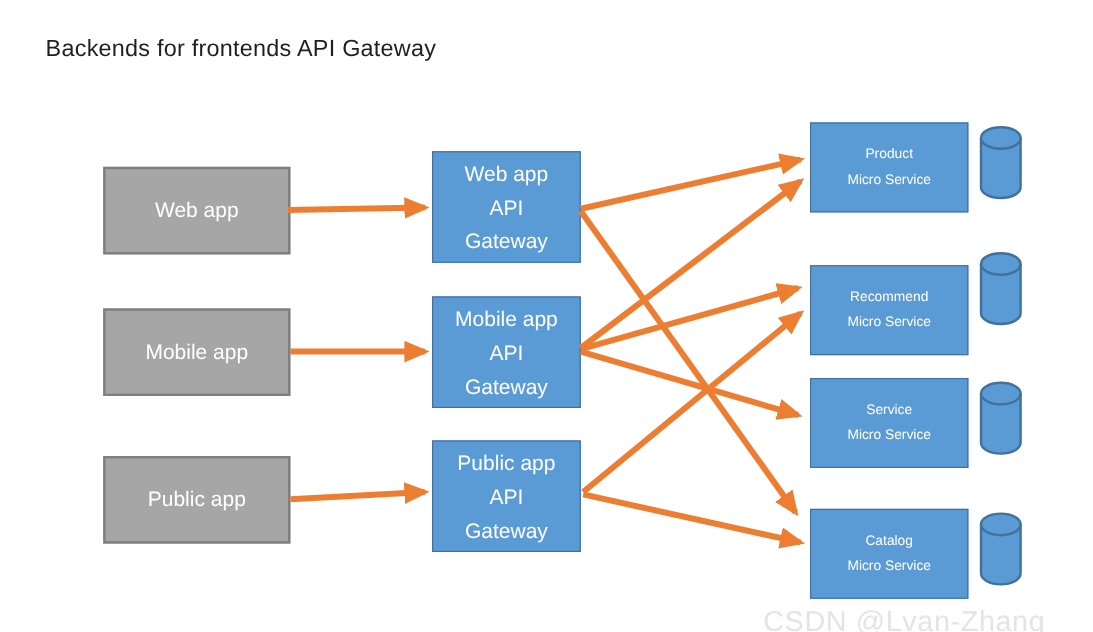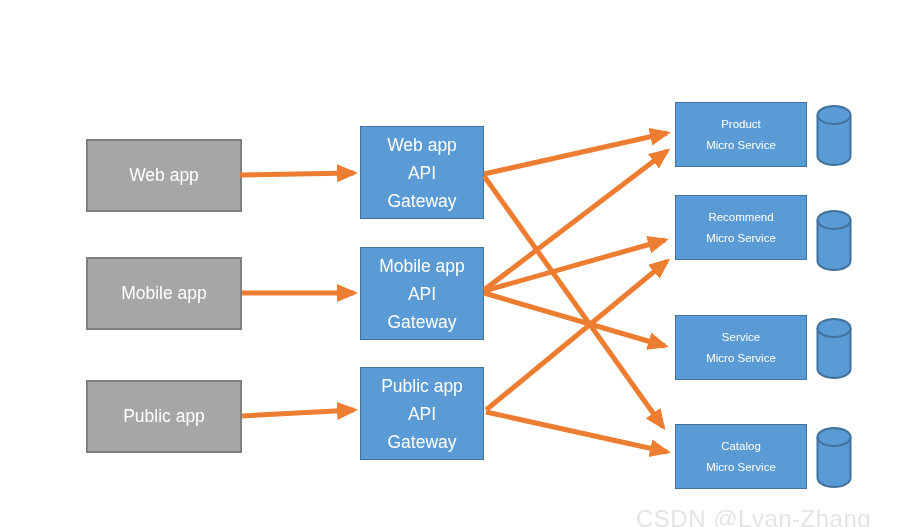--- a/index.html
+++ b/index.html
@@ -22,35 +22,36 @@
   }
   .app{
     left:86px;width:156px;height:73px;background:var(--box-gray);
     border:2px solid var(--box-gray-border);font-size:17.5px;
   }
   .gw{
     left:360px;width:124px;height:93px;background:var(--box-blue);
     border:1.5px solid var(--box-blue-border);font-size:17.5px;line-height:28px;
   }
   .svc{
-    left:675px;width:132px;height:65px;background:var(--box-blue);
+    left:675px;width:132px;height:75px;background:var(--box-blue);
     border:1.5px solid var(--box-blue-border);font-size:11.5px;line-height:21px;
   }
   .cyl{position:absolute;left:814px;}
   svg.arrows{position:absolute;left:0;top:0;pointer-events:none;}
   .watermark{
     position:absolute;left:636px;top:488px;font-size:24px;color:var(--watermark);
     white-space:nowrap;letter-spacing:.5px;margin-top:17px;
   }
 </style>
 </head>
 <body>
 
 <div class="canvas">
 
+  <div class="title">Backends for frontends API Gateway</div>
 
   <div class="box app" style="top:139px">
     <span>Web app</span>
   </div>
   <div class="box app" style="top:257px">
     <span>Mobile app</span>
   </div>
   <div class="box app" style="top:380px">
     <span>Public app</span>
   </div>
@@ -68,21 +69,21 @@
   <div class="box gw" style="top:367px">
     <span>Public app</span>
     <span>API</span>
     <span>Gateway</span>
   </div>
 
   <div class="box svc" style="top:102px">
     <span>Product</span>
     <span>Micro Service</span>
   </div>
-  <div class="box svc" style="top:195px">
+  <div class="box svc" style="top:221px">
     <span>Recommend</span>
     <span>Micro Service</span>
   </div>
   <div class="box svc" style="top:315px">
     <span>Service</span>
     <span>Micro Service</span>
   </div>
   <div class="box svc" style="top:424px">
     <span>Catalog</span>
     <span>Micro Service</span>

